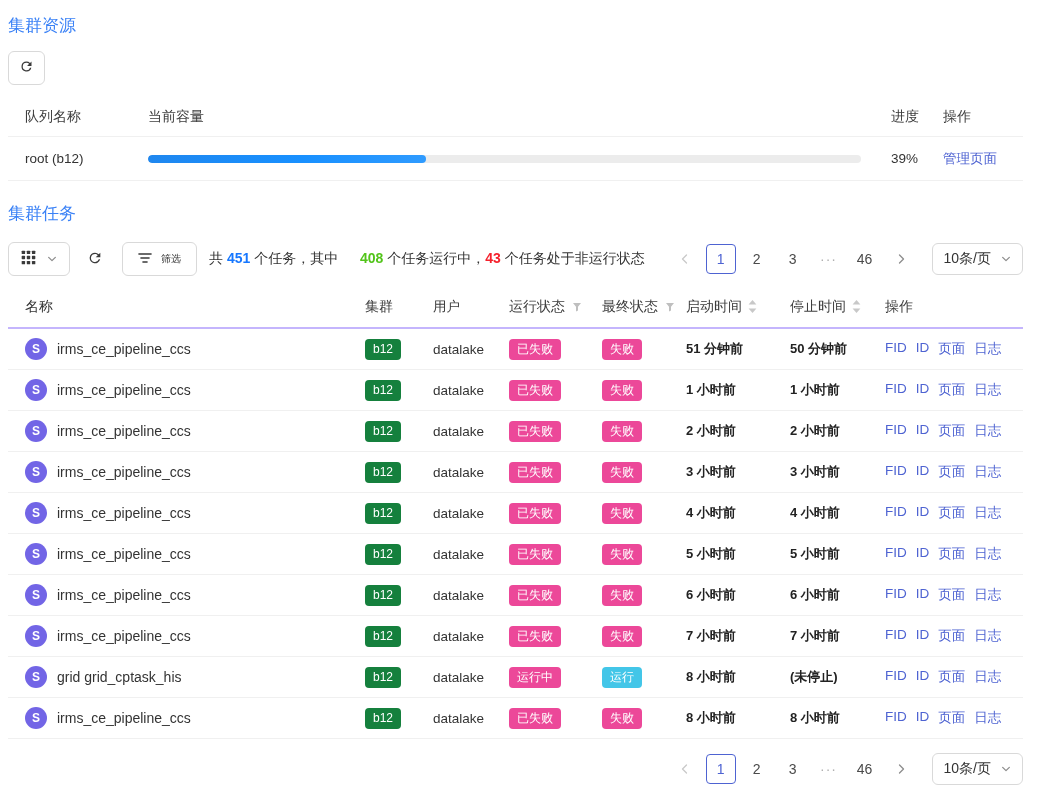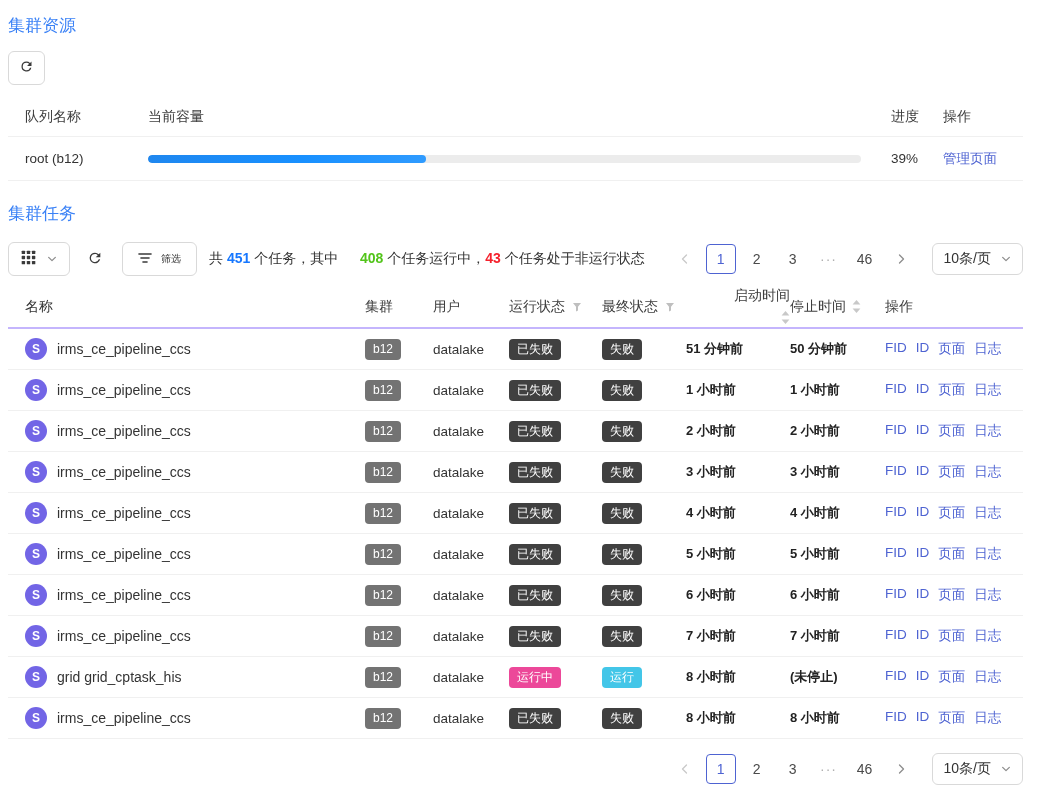--- a/index.html
+++ b/index.html
@@ -85,35 +85,35 @@
   .hcell { display:flex; align-items:flex-end; gap:6px; }
   .task-row {
     display:flex; align-items:center; height:41px;
     border-bottom:1px solid #f0f0f0;
   }
   .tc-name   { flex:1; min-width:300px; padding-left:17px; display:flex; align-items:center; gap:10px; color:#333; }
   .tc-cluster{ width:68px; }
   .tc-user   { width:76px; font-size:13.5px; }
   .tc-run    { width:93px; }
   .tc-final  { width:84px; }
-  .tc-start  { width:104px; font-size:13px; font-weight:600; color:#222;flex-direction:column; }
+  .tc-start  { width:104px; font-size:13px; font-weight:600; color:#222; }
   .tc-stop   { width:95px;  font-size:13px; font-weight:600; color:#222; }
   .tc-actions{ width:138px; display:flex; gap:9px; font-size:13.5px; }
 
   .avatar {
     width:22px; height:22px; border-radius:50%; background:#7265e6; flex-shrink:0;
     color:#fff; font-size:12px; font-weight:700;
     display:flex; align-items:center; justify-content:center;
   }
   .badge {
     display:inline-block; padding:2px 8px; border-radius:4px;
     color:#fff; font-size:12px; line-height:17px; white-space:nowrap;
   }
-  .badge-blue  { background:#737373; }
-  .badge-red   { background:#404040; }
+  .badge-blue  { background:#15803d; }
+  .badge-red   { background:#ec4899; }
   .badge-green { background:#ec4899; }
   .badge-cyan  { background:#43c6e8; }
 
   .bottom-bar { margin-top:14px; display:flex; justify-content:flex-end; align-items:center; }
 </style>
 </head>
 <body>
 
 <div>
   <h2 class="section-title">集群资源</h2>

